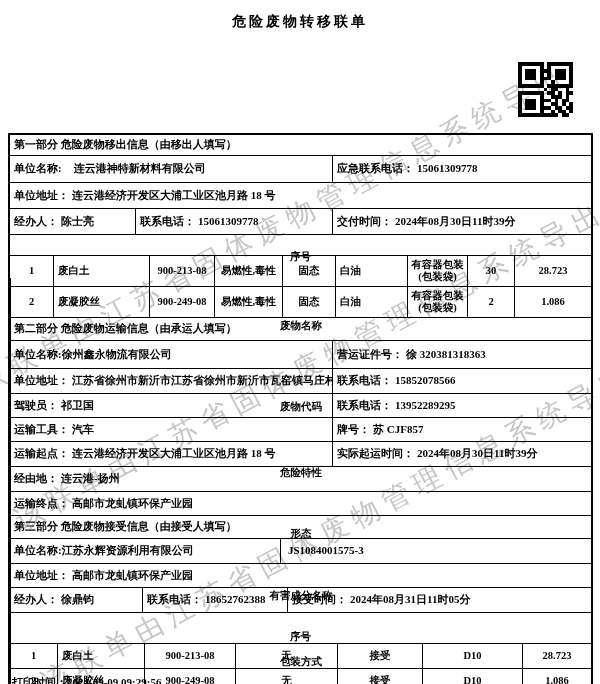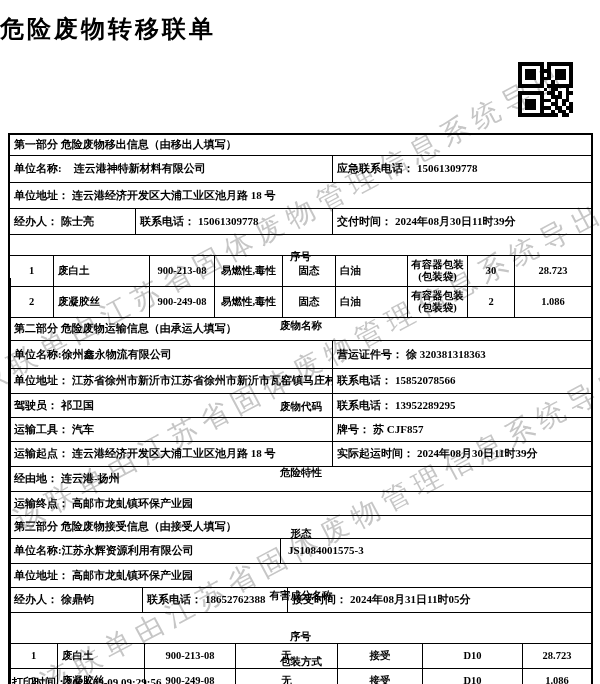--- a/index.html
+++ b/index.html
@@ -3,22 +3,22 @@
 <meta charset="utf-8">
 <style>
   html,body{margin:0;padding:0;background:#888;}
   .page{
     position:relative;width:600px;height:684px;background:#ffffff;
     overflow:hidden;color:#000;
     font-family:"Liberation Serif","DejaVu Serif",serif;
     font-weight:bold;
   }
   .page-title{
-    position:absolute;top:13px;left:0;width:100%;text-align:left;
-    font-size:24px;letter-spacing:3px;
+    position:absolute;top:13px;left:0;width:100%;text-align:center;
+    font-size:14px;letter-spacing:3px;
   }
   .qr{position:absolute;left:518px;top:62px;width:55px;height:55px;}
   .manifest-no{position:absolute;left:12px;top:112px;font-size:11.5px;}
   .wm{
     position:absolute;white-space:nowrap;font-size:28px;letter-spacing:7px;
     color:#c6c6c6;font-weight:400;transform:rotate(-28deg);transform-origin:0 0;
     z-index:0;pointer-events:none;font-family:"Liberation Sans","DejaVu Sans",sans-serif;
   }
   .wm-a{left:-30px;top:368px;}
   .wm-b{left:8px;top:505px;}

